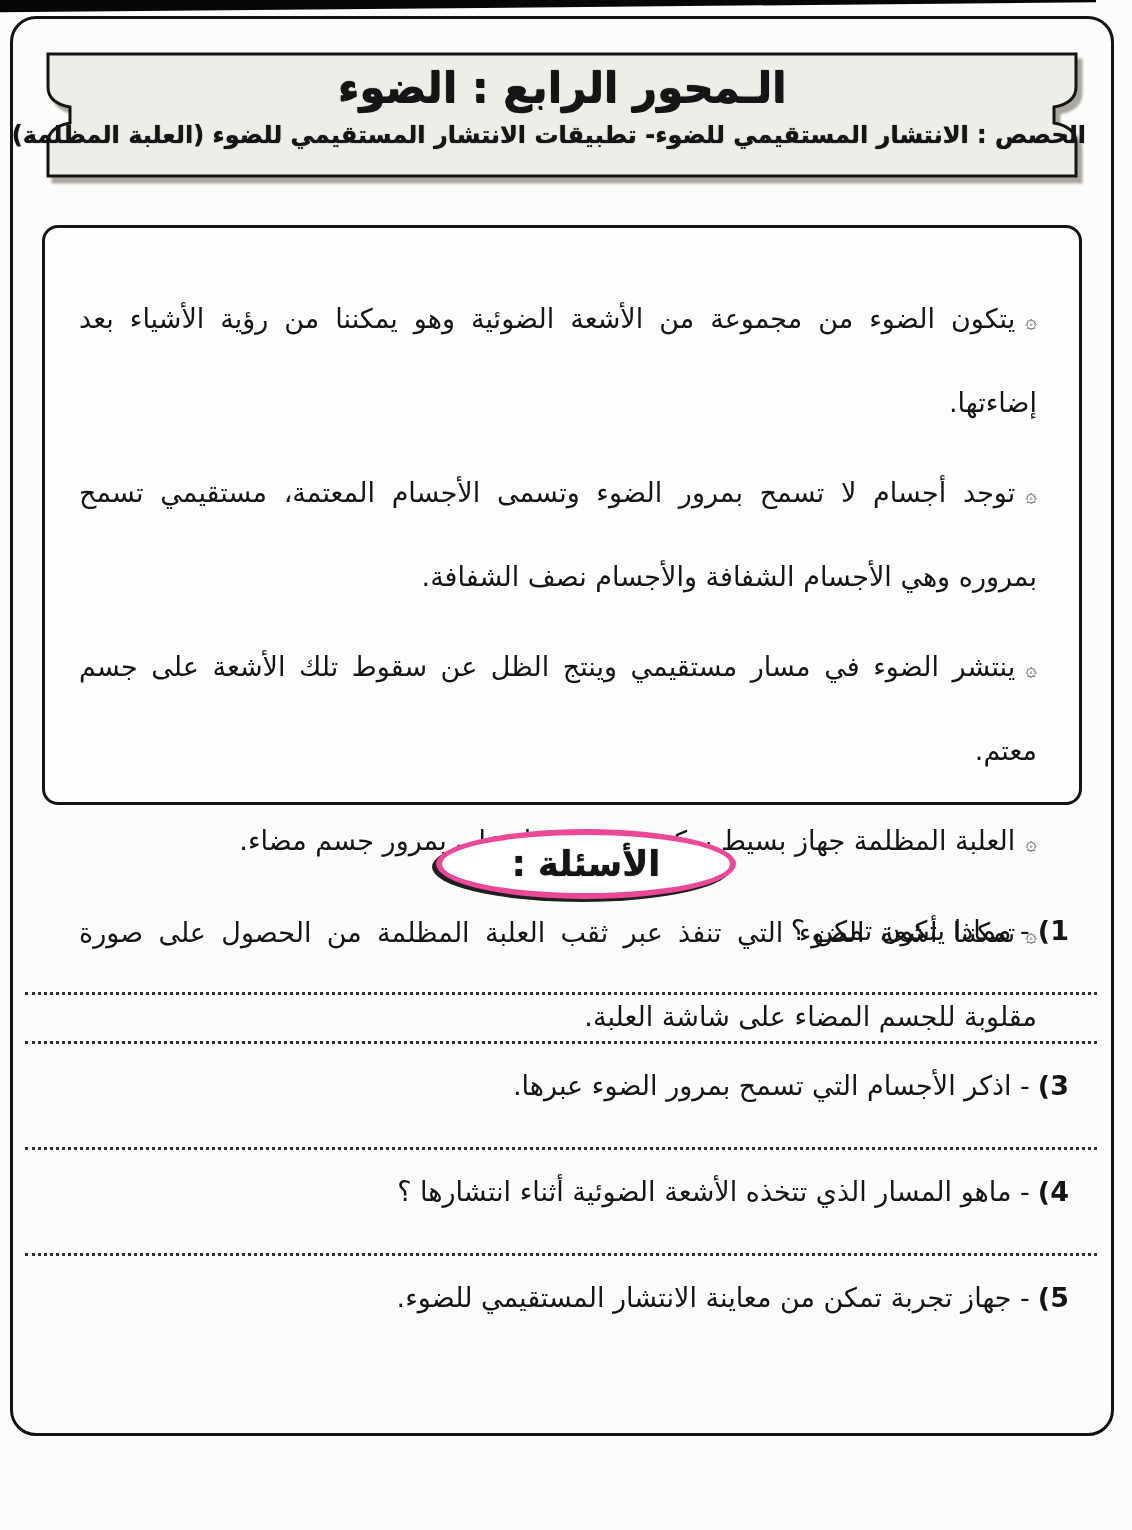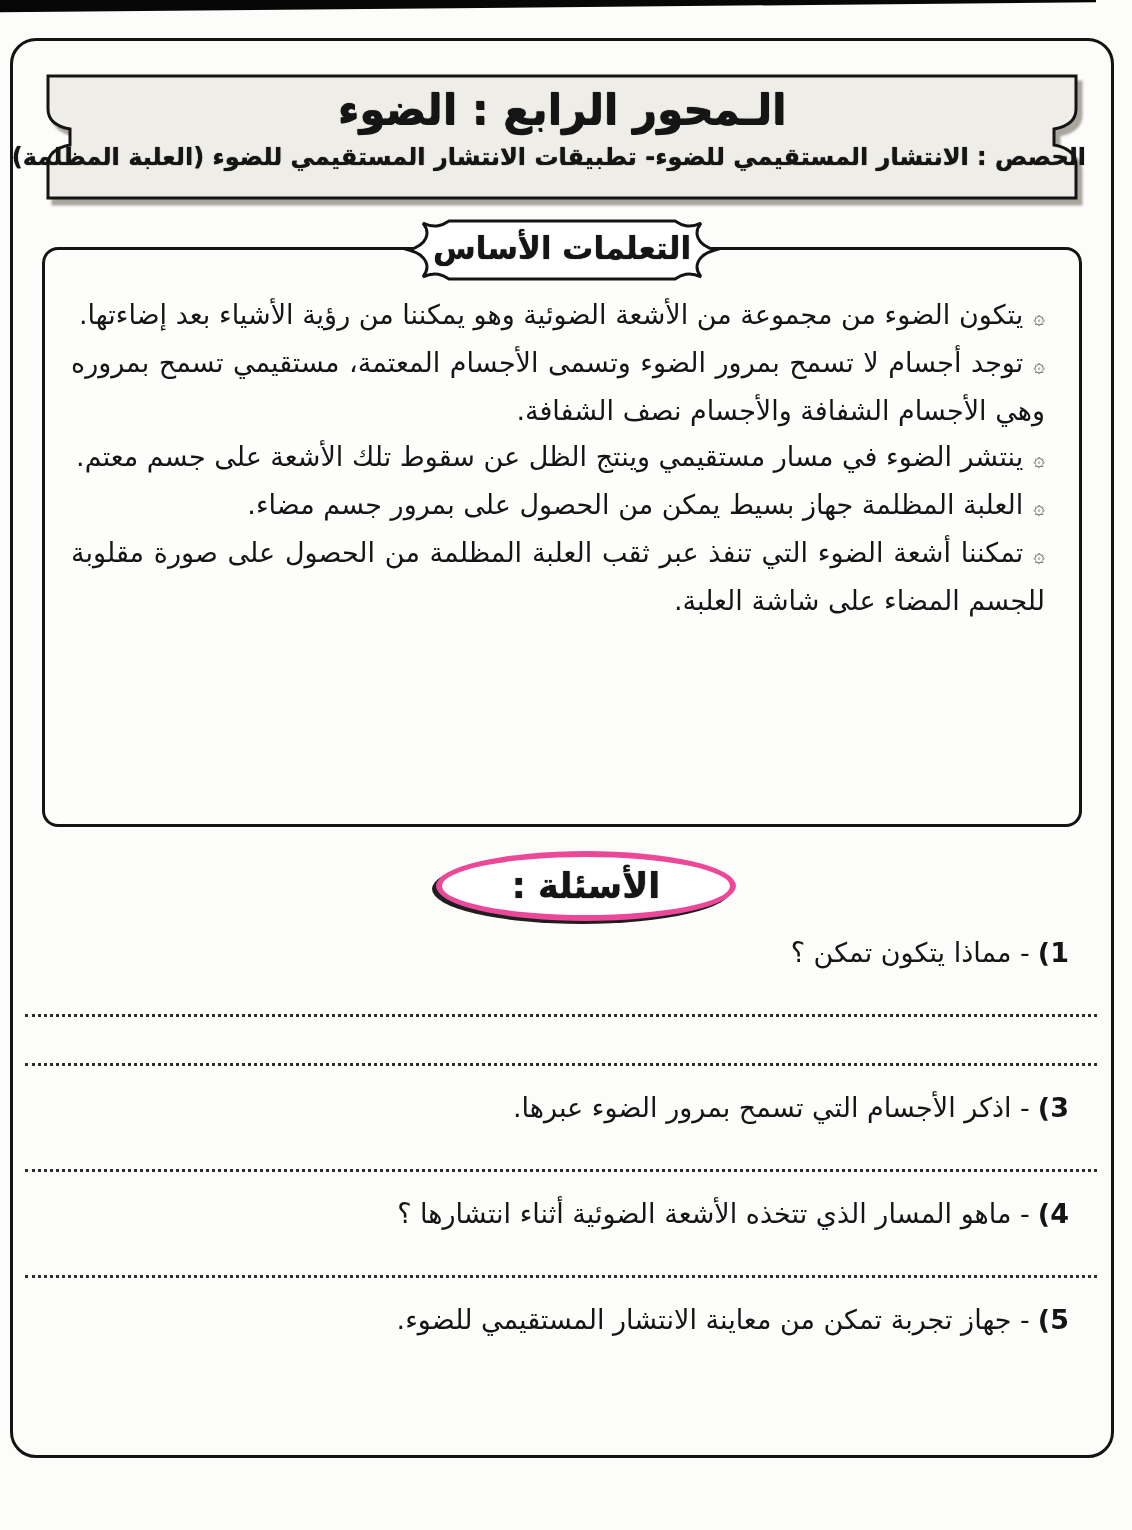--- a/index.html
+++ b/index.html
@@ -6,21 +6,21 @@
   body{
     width:1132px;height:1530px;background:#ffffff;
     font-family:"DejaVu Sans", sans-serif;color:#151515;
   }
   .page{position:relative;width:1132px;height:1530px;background:#fcfcfa;overflow:hidden;}
   .artifact-top{
     position:absolute;top:0;left:0;width:1096px;height:13px;background:#070707;
     clip-path:polygon(0 0,100% 0,100% 18%,0 95%);
   }
   .frame{
-    position:absolute;left:10px;top:38px;width:1104px;height:1420px;
+    position:absolute;left:10px;top:16px;width:1104px;height:1420px;
     border:3px solid #141414;border-radius:26px;box-sizing:border-box;
   }
   
   .plaque{position:relative;width:1048px;height:132px;margin:30px auto 0;}
   .plaque-svg{position:absolute;inset:0;filter:drop-shadow(5px 6px 1px #a9a69e);}
   .plaque-title{
     position:relative;text-align:center;padding-top:14px;
     font-size:42px;font-weight:bold;letter-spacing:1px;
     text-shadow:0 0 1px #151515, 0.5px 0.5px 0 #151515;
   }
@@ -33,21 +33,21 @@
     position:relative;width:1040px;height:580px;margin:44px auto 0;
     border:3px solid #141414;border-radius:16px;box-sizing:border-box;
     padding:42px 34px 20px 26px;background:#fdfdfc;
   }
   .banner{position:absolute;top:-33px;left:50%;transform:translateX(-50%);width:330px;height:66px;}
   .banner-svg{position:absolute;inset:0;}
   .banner-label{
     position:absolute;inset:0;display:flex;align-items:center;justify-content:center;
     font-size:31px;font-weight:bold;padding-bottom:4px;text-shadow:0 0 1px #151515;
   }
-  .bullet-line{margin:0;font-size:27px;line-height:46px;text-align:justify;}
+  .bullet-line{margin:8px;font-size:27px;line-height:82px;text-align:justify;}
   .bullet-mark{font-size:20px;color:#3a3a3a;margin-left:10px;}
   
   .q-badge{
     position:relative;z-index:2;width:300px;height:70px;margin:24px auto 0;
     transform:translateX(24px);
     display:flex;align-items:center;justify-content:center;box-sizing:border-box;
     border:6px solid #ec4899;border-radius:50%;background:#fff;
     font-size:35px;font-weight:bold;box-shadow:-4px 3px 0 #1f1f1f;
     text-shadow:0 0 1px #151515;
   }
@@ -68,26 +68,20 @@
 
     <div class="plaque">
       <svg class="plaque-svg" viewBox="0 0 1048 132" aria-hidden="true">
         <path d="M 10 5 L 1038 5 L 1038 38 Q 1038 54 1016 58 L 1016 74 Q 1038 78 1038 94 L 1038 127 L 10 127 L 10 94 Q 10 78 32 74 L 32 58 Q 10 54 10 38 Z" fill="#eeede8" stroke="#141414" stroke-width="3"></path>
       </svg>
       <div class="plaque-title">الـمحور الرابع : الضوء</div>
       <div class="plaque-sub">الحصص : الانتشار المستقيمي للضوء- تطبيقات الانتشار المستقيمي للضوء (العلبة المظلمة)</div>
     </div>
 
     <div class="learn-box">
-      <div class="banner">
-        <svg class="banner-svg" viewBox="0 0 330 66" aria-hidden="true">
-          <path d="M 12 33 C 30 28 34 16 26 6 C 38 12 46 8 52 4 L 278 4 C 284 8 292 12 304 6 C 296 16 300 28 318 33 C 300 38 296 50 304 60 C 292 54 284 58 278 62 L 52 62 C 46 58 38 54 26 60 C 34 50 30 38 12 33 Z" fill="#ffffff" stroke="#141414" stroke-width="3"></path>
-        </svg>
-        <span class="banner-label">التعلمات الأساس</span>
-      </div>
 
       <p class="bullet-line"><span class="bullet-mark">۞</span><span>يتكون الضوء من مجموعة من الأشعة الضوئية وهو يمكننا من رؤية الأشياء بعد إضاءتها.</span></p>
       <p class="bullet-line"><span class="bullet-mark">۞</span><span>توجد أجسام لا تسمح بمرور الضوء وتسمى الأجسام المعتمة، مستقيمي تسمح بمروره وهي الأجسام الشفافة والأجسام نصف الشفافة.</span></p>
       <p class="bullet-line"><span class="bullet-mark">۞</span><span>ينتشر الضوء في مسار مستقيمي وينتج الظل عن سقوط تلك الأشعة على جسم معتم.</span></p>
       <p class="bullet-line"><span class="bullet-mark">۞</span><span>العلبة المظلمة جهاز بسيط يمكن من الحصول على بمرور جسم مضاء.</span></p>
       <p class="bullet-line"><span class="bullet-mark">۞</span><span>تمكننا أشعة الضوء التي تنفذ عبر ثقب العلبة المظلمة من الحصول على صورة مقلوبة للجسم المضاء على شاشة العلبة.</span></p>
     </div>
 
     <div class="q-badge">الأسئلة :</div>
 

